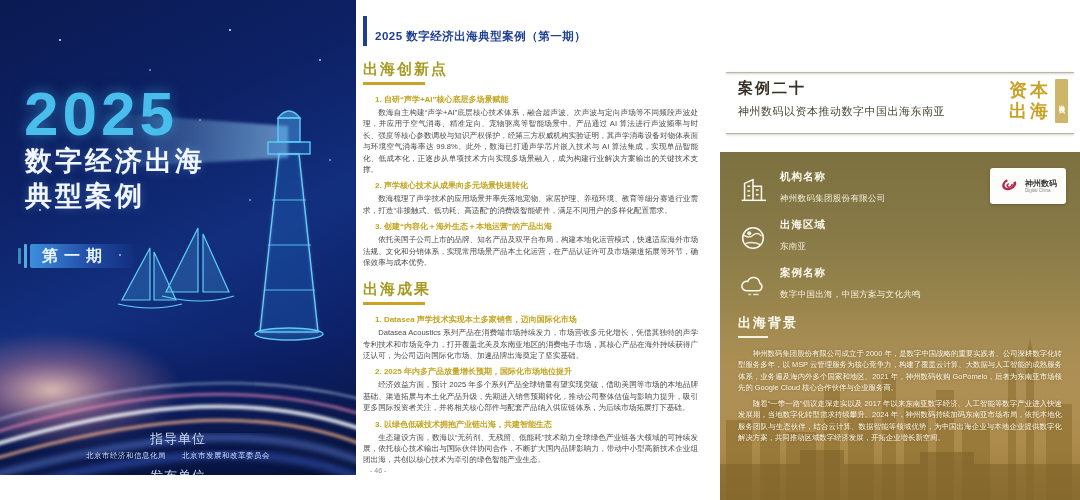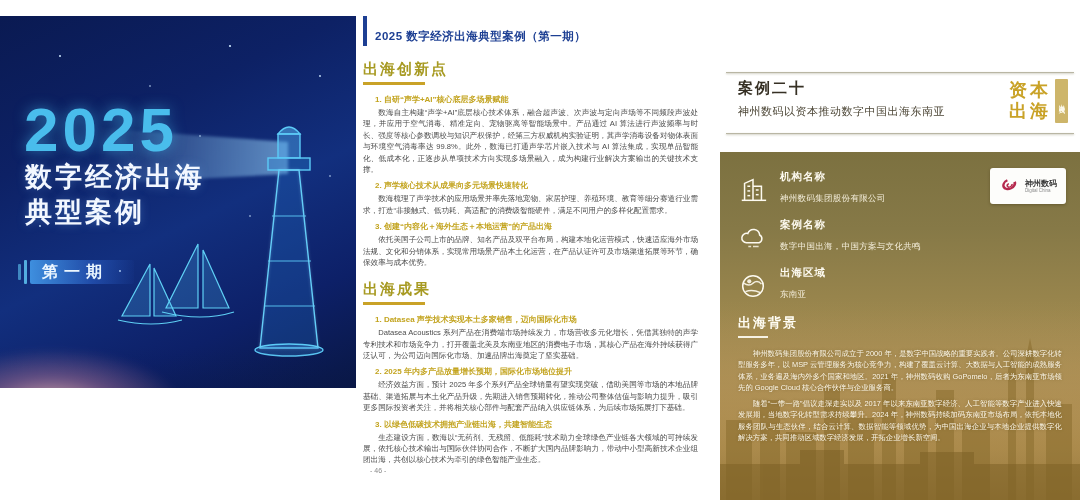--- a/index.html
+++ b/index.html
@@ -1,21 +1,21 @@
 <!DOCTYPE html>
 <html><head>
 <meta charset="utf-8">
 <style>
   * { margin:0; padding:0; box-sizing:border-box; }
   html,body { width:1080px; height:500px; background:#ffffff; overflow:hidden;
               font-family:"Liberation Sans","DejaVu Sans",sans-serif; }
   #stage { position:relative; width:1080px; height:500px; background:#fff; }
 
   
-  .cover { position:absolute; left:0; top:16px; width:356px; height:372px; overflow:hidden;
+  .cover { position:absolute; left:0; top:0; width:356px; height:475px; overflow:hidden;
            background:linear-gradient(155deg,#0a1a52 0%,#0d2165 30%,#122f7e 55%,#0d2068 78%,#091744 100%);padding-left:32px; }
   .cover svg.scene { position:absolute; left:0; top:0; }
   .cover-year { position:absolute; left:24px; top:78px; font-size:62px; font-weight:bold;
                 color:#49bdec; letter-spacing:4px; text-shadow:0 0 14px rgba(73,189,236,.55); }
   .cover-t1 { position:absolute; left:25px; top:143px; font-size:27px; font-weight:bold; color:#f2f7ff;
               letter-spacing:3px; text-shadow:0 0 10px rgba(120,190,255,.35); }
   .cover-t2 { position:absolute; left:25px; top:178px; font-size:27px; font-weight:bold; color:#f2f7ff;
               letter-spacing:3px; text-shadow:0 0 10px rgba(120,190,255,.35); }
   .issue-wrap { position:absolute; left:18px; top:224px; display:flex; align-items:stretch; height:24px;margin-top:20px; }
   .issue-bar { width:3px; background:#5fc6f2; margin-right:3px; border-radius:1px; opacity:.85; }
@@ -276,42 +276,42 @@
               <line x1="19" y1="21" x2="22" y2="21"></line>
           </svg>
           <div>
             <div class="info-label">机构名称</div>
             <div class="info-value">神州数码集团股份有限公司</div>
           </div>
         </div>
 
         <div class="info-row">
           <svg class="info-icon" viewBox="0 0 32 32" fill="none" stroke="#fdfaf0" stroke-width="1.6">
-            <path d="M9,21 a5,5 0 1,1 1.5,-9.8 a6.5,6.5 0 0,1 12.6,1.6 a4.5,4.5 0 0,1 -0.6,8.2 z"></path>
-            <path d="M11,25 h3 M16,25 h6" opacity="0.8"></path>
-          </svg>
-          <div>
-            <div class="info-label">案例名称</div>
-            <div class="info-value">数字中国出海，中国方案与文化共鸣</div>
-          </div>
-        </div>
-
-        <div class="info-row">
-          <svg class="info-icon" viewBox="0 0 32 32" fill="none" stroke="#fdfaf0" stroke-width="1.6">
             <circle cx="16" cy="16" r="11"></circle>
             <path d="M6,13 q6,4 10,0 q5,-4 9,1" opacity="0.9"></path>
             <path d="M8,22 q7,-3 16,1" opacity="0.9"></path>
             <circle cx="12" cy="11" r="2.2" fill="#fdfaf0" stroke="none" opacity="0.9"></circle>
           </svg>
           <div>
             <div class="info-label">出海区域</div>
             <div class="info-value">东南亚</div>
           </div>
         </div>
 
+        <div class="info-row">
+          <svg class="info-icon" viewBox="0 0 32 32" fill="none" stroke="#fdfaf0" stroke-width="1.6">
+            <path d="M9,21 a5,5 0 1,1 1.5,-9.8 a6.5,6.5 0 0,1 12.6,1.6 a4.5,4.5 0 0,1 -0.6,8.2 z"></path>
+            <path d="M11,25 h3 M16,25 h6" opacity="0.8"></path>
+          </svg>
+          <div>
+            <div class="info-label">案例名称</div>
+            <div class="info-value">数字中国出海，中国方案与文化共鸣</div>
+          </div>
+        </div>
+
         <div class="bg-title">出海背景</div>
         <div class="bg-underline"></div>
         <p>神州数码集团股份有限公司成立于 2000 年，是数字中国战略的重要实践者。公司深耕数字化转型服务多年，以 MSP 云管理服务为核心竞争力，构建了覆盖云计算、大数据与人工智能的成熟服务体系，业务遍及海内外多个国家和地区。2021 年，神州数码收购 GoPomelo，后者为东南亚市场领先的 Google Cloud 核心合作伙伴与企业服务商。</p>
         <p>随着“一带一路”倡议走深走实以及 2017 年以来东南亚数字经济、人工智能等数字产业进入快速发展期，当地数字化转型需求持续攀升。2024 年，神州数码持续加码东南亚市场布局，依托本地化服务团队与生态伙伴，结合云计算、数据智能等领域优势，为中国出海企业与本地企业提供数字化解决方案，共同推动区域数字经济发展，开拓企业增长新空间。</p>
       </div>
     </div>
   </div>
 
 </div>
 

